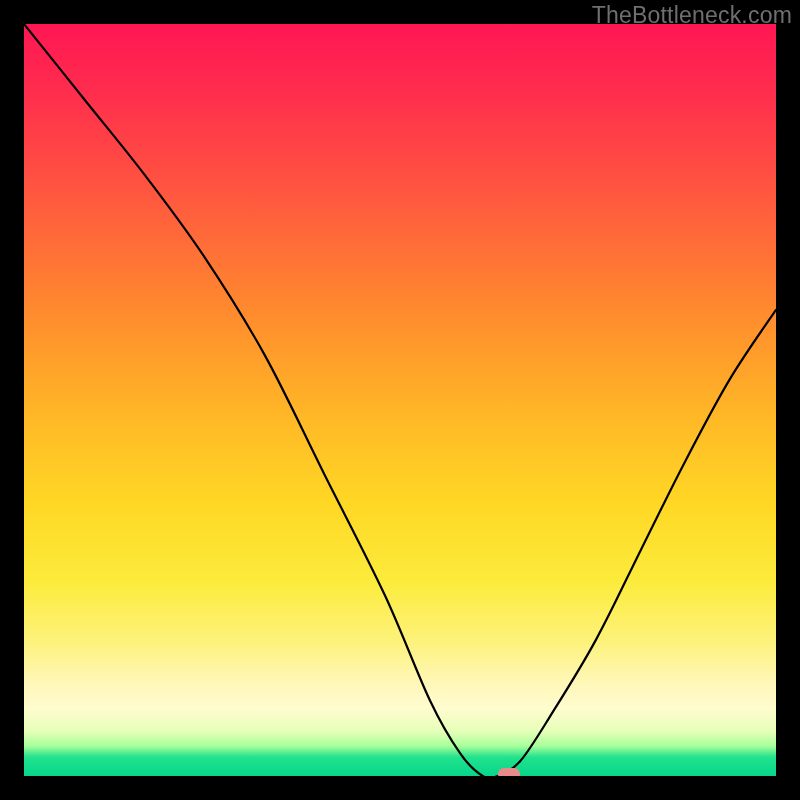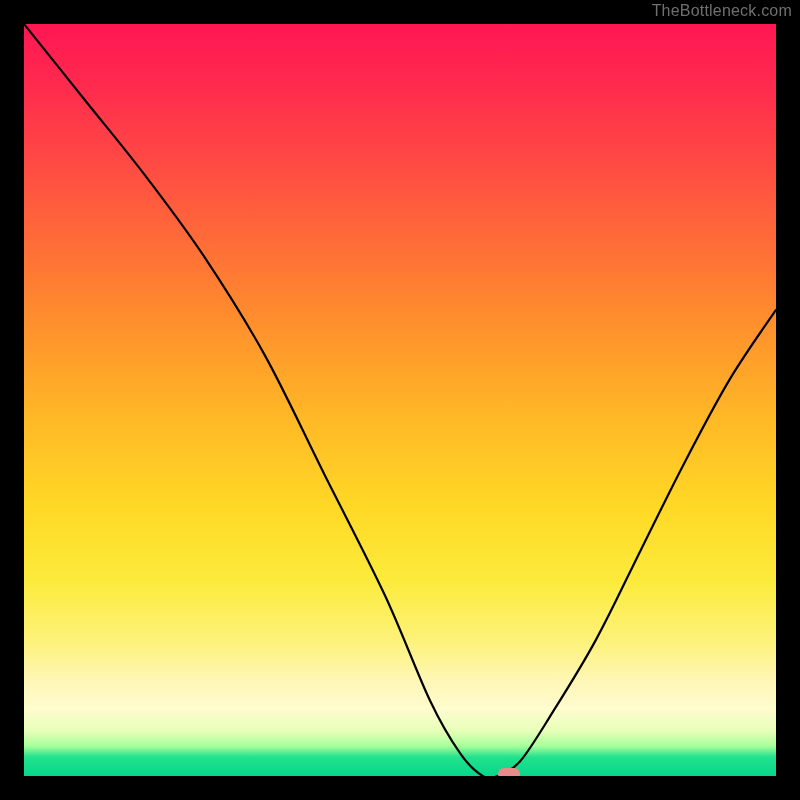--- a/index.html
+++ b/index.html
@@ -60,21 +60,21 @@
     height: 12px;
     border-radius: 6px;
     background: #e98b88;
     transform: translate(-50%, -50%);
   }
   .watermark {
     position: absolute;
     top: 2px;
     right: 8px;
     color: #6f6f6f;
-    font-size: 16px;
+    font-size: 23px;
     letter-spacing: 0.2px;
     user-select: none;
   }
 </style>
 </head>
 <body>
 
 <div class="frame">
 
   <div class="plot">

